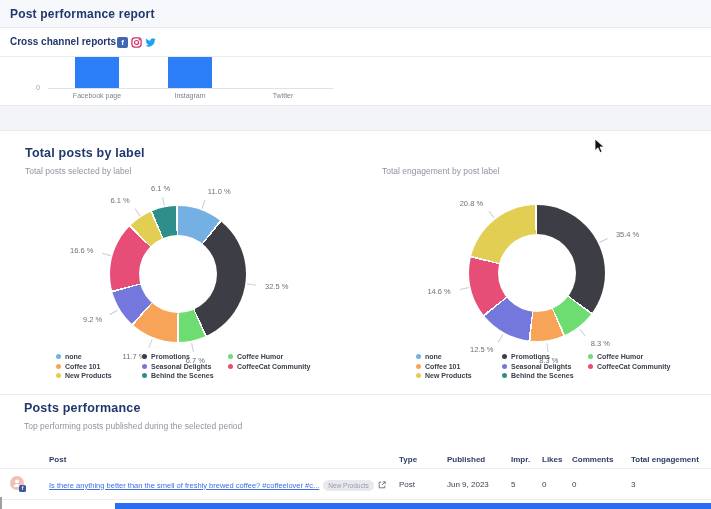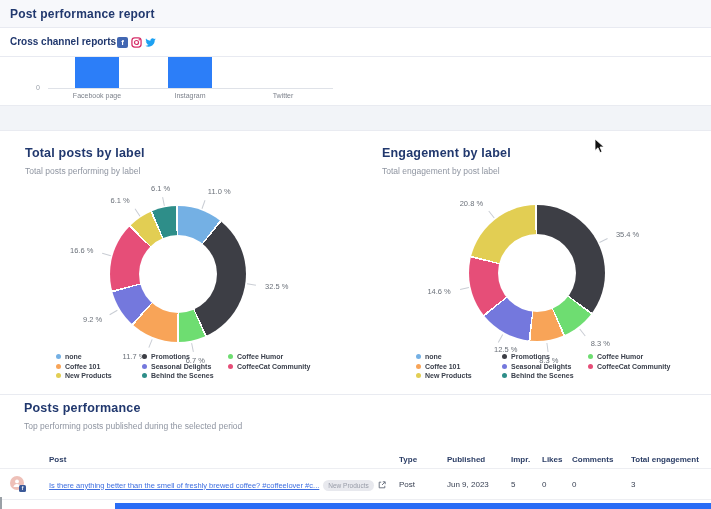--- a/index.html
+++ b/index.html
@@ -126,22 +126,21 @@
     <div id="barlabels">
         <span class="blabel" style="left: 97px;">Facebook page</span>
         <span class="blabel" style="left: 190px;">Instagram</span>
         <span class="blabel" style="left: 283px;">Twitter</span>
       </div>
   </div>
 
   <div class="gap"></div>
 
   <span class="sect-title" style="left:25px;top:146px;">Total posts by label</span>
-  <span class="sect-sub" style="left:25px;top:166px;">Total posts performing by label</span>
-  <span class="sect-title" style="left:382px;top:146px;">Engagement by label</span>
+  <span class="sect-sub" style="left:25px;top:166px;">Total posts selected by label</span>
   <span class="sect-sub" style="left:382px;top:166px;">Total engagement by post label</span>
 
   <div class="donut-box" id="donut1" style="left:68px;top:164px;">
       <div class="disc" style="background: conic-gradient(rgb(116, 176, 228) 0%, rgb(116, 176, 228) 10.55%, rgb(255, 255, 255) 10.55%, rgb(255, 255, 255) 11%, rgb(61, 62, 69) 11%, rgb(61, 62, 69) 43.05%, rgb(255, 255, 255) 43.05%, rgb(255, 255, 255) 43.5%, rgb(110, 221, 113) 43.5%, rgb(110, 221, 113) 49.75%, rgb(255, 255, 255) 49.75%, rgb(255, 255, 255) 50.2%, rgb(248, 164, 88) 50.2%, rgb(248, 164, 88) 61.45%, rgb(255, 255, 255) 61.45%, rgb(255, 255, 255) 61.9%, rgb(116, 120, 221) 61.9%, rgb(116, 120, 221) 70.65%, rgb(255, 255, 255) 70.65%, rgb(255, 255, 255) 71.1%, rgb(230, 78, 120) 71.1%, rgb(230, 78, 120) 87.25%, rgb(255, 255, 255) 87.25%, rgb(255, 255, 255) 87.7%, rgb(226, 206, 83) 87.7%, rgb(226, 206, 83) 93.35%, rgb(255, 255, 255) 93.35%, rgb(255, 255, 255) 93.8%, rgb(46, 142, 137) 93.8%, rgb(46, 142, 137) 99.45%, rgb(255, 255, 255) 99.45%, rgb(255, 255, 255) 99.9%, rgb(255, 255, 255) 99.9%, rgb(255, 255, 255) 100%);"></div>
       <div class="hole"></div>
       <div class="lead" style="left: 130.736px; top: 39.9044px; transform: rotate(-70.2deg);"></div>
       <span class="pct" style="left: 139.809px; top: 27.2025px; transform: translate(0px, -50%);">11.0 %</span>
       <div class="lead" style="left: 179.257px; top: 120.497px; transform: rotate(8.1deg);"></div>
       <span class="pct" style="left: 197.122px; top: 122.399px; transform: translate(0px, -50%);">32.5 %</span>
       <div class="lead" style="left: 120.149px; top: 183.046px; transform: rotate(78.66deg);"></div>
@@ -160,21 +159,21 @@
   <div class="donut-box" id="donut2" style="left:427px;top:163px;">
       <div class="disc" style="background: conic-gradient(rgb(61, 62, 69) 0%, rgb(61, 62, 69) 34.95%, rgb(255, 255, 255) 34.95%, rgb(255, 255, 255) 35.4%, rgb(110, 221, 113) 35.4%, rgb(110, 221, 113) 43.25%, rgb(255, 255, 255) 43.25%, rgb(255, 255, 255) 43.7%, rgb(248, 164, 88) 43.7%, rgb(248, 164, 88) 51.55%, rgb(255, 255, 255) 51.55%, rgb(255, 255, 255) 52%, rgb(116, 120, 221) 52%, rgb(116, 120, 221) 64.05%, rgb(255, 255, 255) 64.05%, rgb(255, 255, 255) 64.5%, rgb(230, 78, 120) 64.5%, rgb(230, 78, 120) 78.65%, rgb(255, 255, 255) 78.65%, rgb(255, 255, 255) 79.1%, rgb(226, 206, 83) 79.1%, rgb(226, 206, 83) 99.45%, rgb(255, 255, 255) 99.45%, rgb(255, 255, 255) 99.9%, rgb(255, 255, 255) 99.9%, rgb(255, 255, 255) 100%);"></div>
       <div class="hole"></div>
       <div class="lead" style="left: 172.3px; top: 77.0145px; transform: rotate(-26.28deg);"></div>
       <span class="pct" style="left: 188.904px; top: 71.0373px; transform: translate(0px, -50%);">35.4 %</span>
       <div class="lead" style="left: 150.976px; top: 169.01px; transform: rotate(52.38deg);"></div>
       <span class="pct" style="left: 163.717px; top: 179.703px; transform: translate(0px, -50%);">8.3 %</span>
       <div class="lead" style="left: 115.534px; top: 183.821px; transform: rotate(82.26deg);"></div>
       <span class="pct" style="left: 121.852px; top: 197.198px; transform: translate(-50%, -50%);">8.3 %</span>
       <div class="lead" style="left: 68.5883px; top: 174.713px; transform: rotate(119.7deg);"></div>
-      <span class="pct" style="left: 66.3996px; top: 186.44px; transform: translate(-100%, -50%); margin-left: 24px;">12.5 %</span>
+      <span class="pct" style="left: 66.3996px; top: 186.44px; transform: translate(-100%, -50%);">12.5 %</span>
       <div class="lead" style="left: 32.5008px; top: 124.878px; transform: rotate(168.48deg);"></div>
       <span class="pct" style="left: 23.7728px; top: 127.574px; transform: translate(-100%, -50%); text-align: center;">14.6 %</span>
       <div class="lead" style="left: 59.8384px; top: 51.1335px; transform: rotate(232.2deg);"></div>
       <span class="pct" style="left: 56.0642px; top: 40.4664px; transform: translate(-100%, -50%); text-align: right;">20.8 %</span>
     </div>
 
   <div class="legend" id="legend1" style="left:50px;top:352px;">
       <div class="litem">
         <span class="dot" style="background: rgb(116, 176, 228);"></span>
         <span>none</span>

